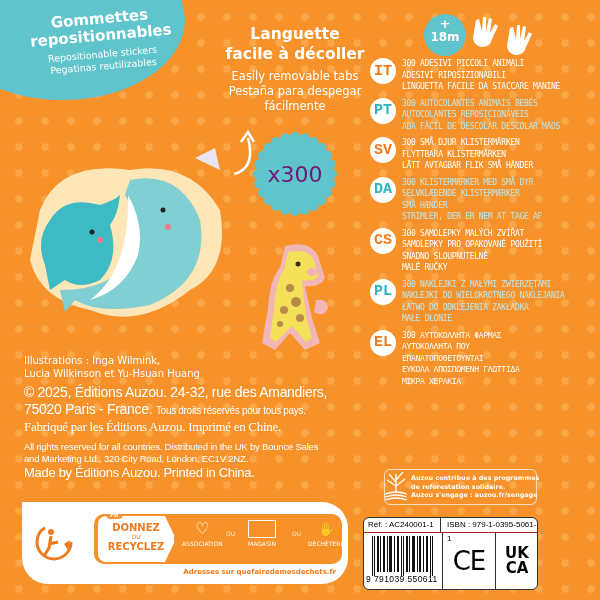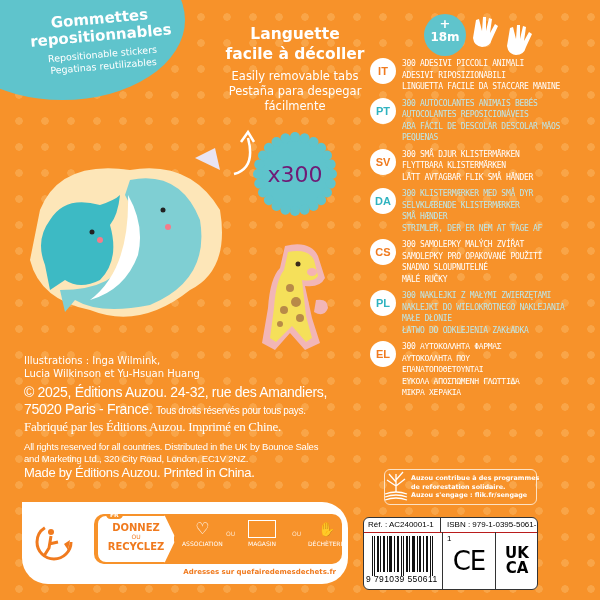--- a/index.html
+++ b/index.html
@@ -13,21 +13,21 @@
   .gomm .t2{font-family:"DejaVu Sans",sans-serif;font-size:9.5px;line-height:12px;margin-top:4px;}
   .lang-head{position:absolute;left:205px;top:24px;width:180px;text-align:center;color:#fff;}
   .lang-head .h1{font-family:"DejaVu Sans",sans-serif;font-weight:bold;font-size:15.5px;line-height:20px;}
   .lang-head .h2{font-family:"DejaVu Sans",sans-serif;font-size:11.5px;line-height:15px;margin-top:5px;}
   .age{position:absolute;left:424px;top:14px;width:42px;height:42px;border-radius:50%;background:#5fc4cc;color:#fff;text-align:center;font-family:"DejaVu Sans",sans-serif;font-weight:bold;}
   .age .plus{font-size:13px;line-height:12px;margin-top:4px;}
   .age .m{font-size:12px;line-height:14px;}
   .hands{position:absolute;left:470px;top:12px;width:70px;height:50px;}
   .langlist{position:absolute;left:370px;top:58px;width:232px;}
   .lrow{display:flex;align-items:flex-start;margin-bottom:5px;}
-  .badge{flex:0 0 26px;width:26px;height:26px;border-radius:50%;background:#fff;display:flex;align-items:center;justify-content:center;font-family:Liberation Sans, sans-serif;font-weight:bold;font-size:11px;margin-right:6px;}
+  .badge{flex:0 0 26px;width:26px;height:26px;border-radius:50%;background:#fff;display:flex;align-items:center;justify-content:center;font-family:Liberation Mono, monospace;font-weight:bold;font-size:15px;margin-right:6px;}
   .ltext{font-family:"DejaVu Sans Mono",monospace;font-size:8px;line-height:11.5px;text-transform:uppercase;letter-spacing:-0.3px;}
   .ltext div{white-space:nowrap;}
   .c-white{color:#fff;} .c-teal{color:#bde8ea;}
   .b-orange{color:#f07a1e;} .b-teal{color:#2fb3c0;}
   .arrow{position:absolute;left:228px;top:128px;width:40px;height:50px;}
   .x300{position:absolute;left:253px;top:132px;width:84px;height:84px;}
   .x300 span{position:absolute;left:0;top:0;width:84px;height:84px;display:flex;align-items:center;justify-content:center;color:#701a75;font-family:"DejaVu Sans",sans-serif;font-size:22px;}
   .dolphins{position:absolute;left:20px;top:140px;width:205px;height:180px;}
   .giraffe{position:absolute;left:250px;top:238px;width:100px;height:120px;}
   .credits{position:absolute;left:24px;top:354px;color:#fff;}
@@ -99,21 +99,20 @@
       <div>adesivi riposizionabili</div>
       <div>linguetta facile da staccare manine</div>
     </div>
   </div>
   <div class="lrow">
     <div class="badge b-teal">PT</div>
     <div class="ltext c-teal">
       <div>300 autocolantes animais bebés</div>
       <div>autocolantes reposicionáveis</div>
       <div>aba fácil de descolar descolar mãos</div>
-      <div>pequenas</div>
     </div>
   </div>
   <div class="lrow">
     <div class="badge b-orange">SV</div>
     <div class="ltext c-white">
       <div>300 små djur klistermärken</div>
       <div>flyttbara klistermärken</div>
       <div>lätt avtagbar flik  små händer</div>
     </div>
   </div>
@@ -133,22 +132,22 @@
       <div>samolepky pro opakované použití</div>
       <div>snadno sloupnutelné</div>
       <div>malé ručky</div>
     </div>
   </div>
   <div class="lrow">
     <div class="badge b-teal">PL</div>
     <div class="ltext c-teal">
       <div>300 naklejki z małymi zwierzętami</div>
       <div>naklejki do wielokrotnego naklejania</div>
+      <div>łatwo do odklejenia zakładka</div>
       <div>małe dłonie</div>
-      <div>łatwo do odklejenia zakładka</div>
     </div>
   </div>
   <div class="lrow">
     <div class="badge b-orange">EL</div>
     <div class="ltext c-white">
       <div>300 ΑΥΤΟΚΟΛΛΗΤΑ ΦΑΡΜΑΣ</div>
       <div>ΑΥΤΟΚΟΛΛΗΤΑ ΠΟΥ</div>
       <div>ΕΠΑΝΑΤΟΠΟΘΕΤΟΥΝΤΑΙ</div>
       <div>ΕΥΚΟΛΑ ΑΠΟΣΠΩΜΕΝΗ ΓΛΩΤΤΙΔΑ</div>
       <div>ΜΙΚΡΑ ΧΕΡΑΚΙΑ</div>
@@ -268,21 +267,21 @@
 <div class="reforest">
   <svg width="26" height="36" viewBox="0 0 26 36">
     <g stroke="#fff" stroke-width="1.3" fill="none">
       <path d="M13 26 L13 8 M13 16 L6 8 M13 14 L20 6 M13 20 L4 14 M13 20 L22 13"></path>
       <path d="M2 28 Q13 24 24 28 M2 31 Q13 27 24 31 M2 34 Q13 30 24 34"></path>
     </g>
   </svg>
   <div class="rt">
     <div>Auzou contribue à des programmes</div>
     <div>de reforestation solidaire.</div>
-    <div>Auzou s'engage : flik.fr/sengage</div>
+    <div>Auzou s'engage : auzou.fr/sengage</div>
   </div>
 </div>
 
 <div class="label">
   <div class="row1">
     <span class="ref">Réf. : AC240001-1</span>
     <span class="isbn">ISBN : 979-1-0395-5061-1</span>
   </div>
   <svg class="bar" viewBox="0 0 70 40">
     <g fill="#111">

